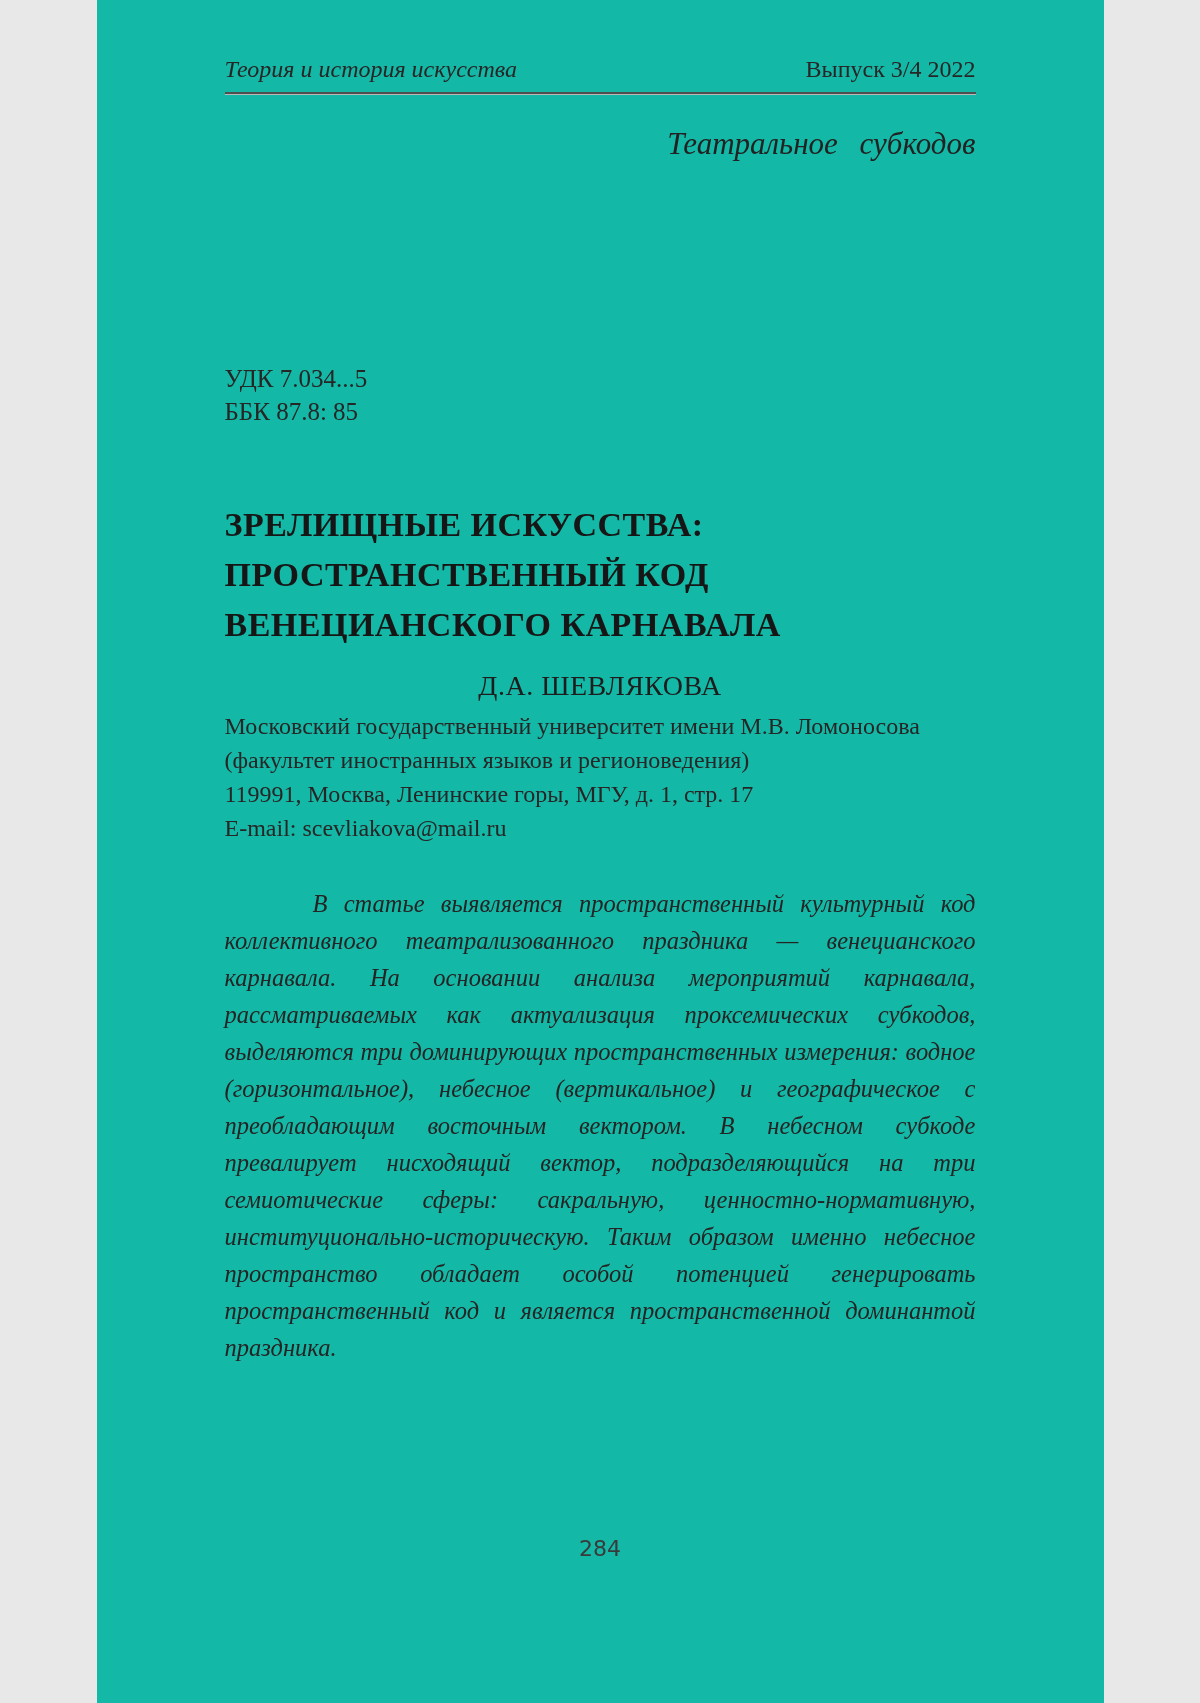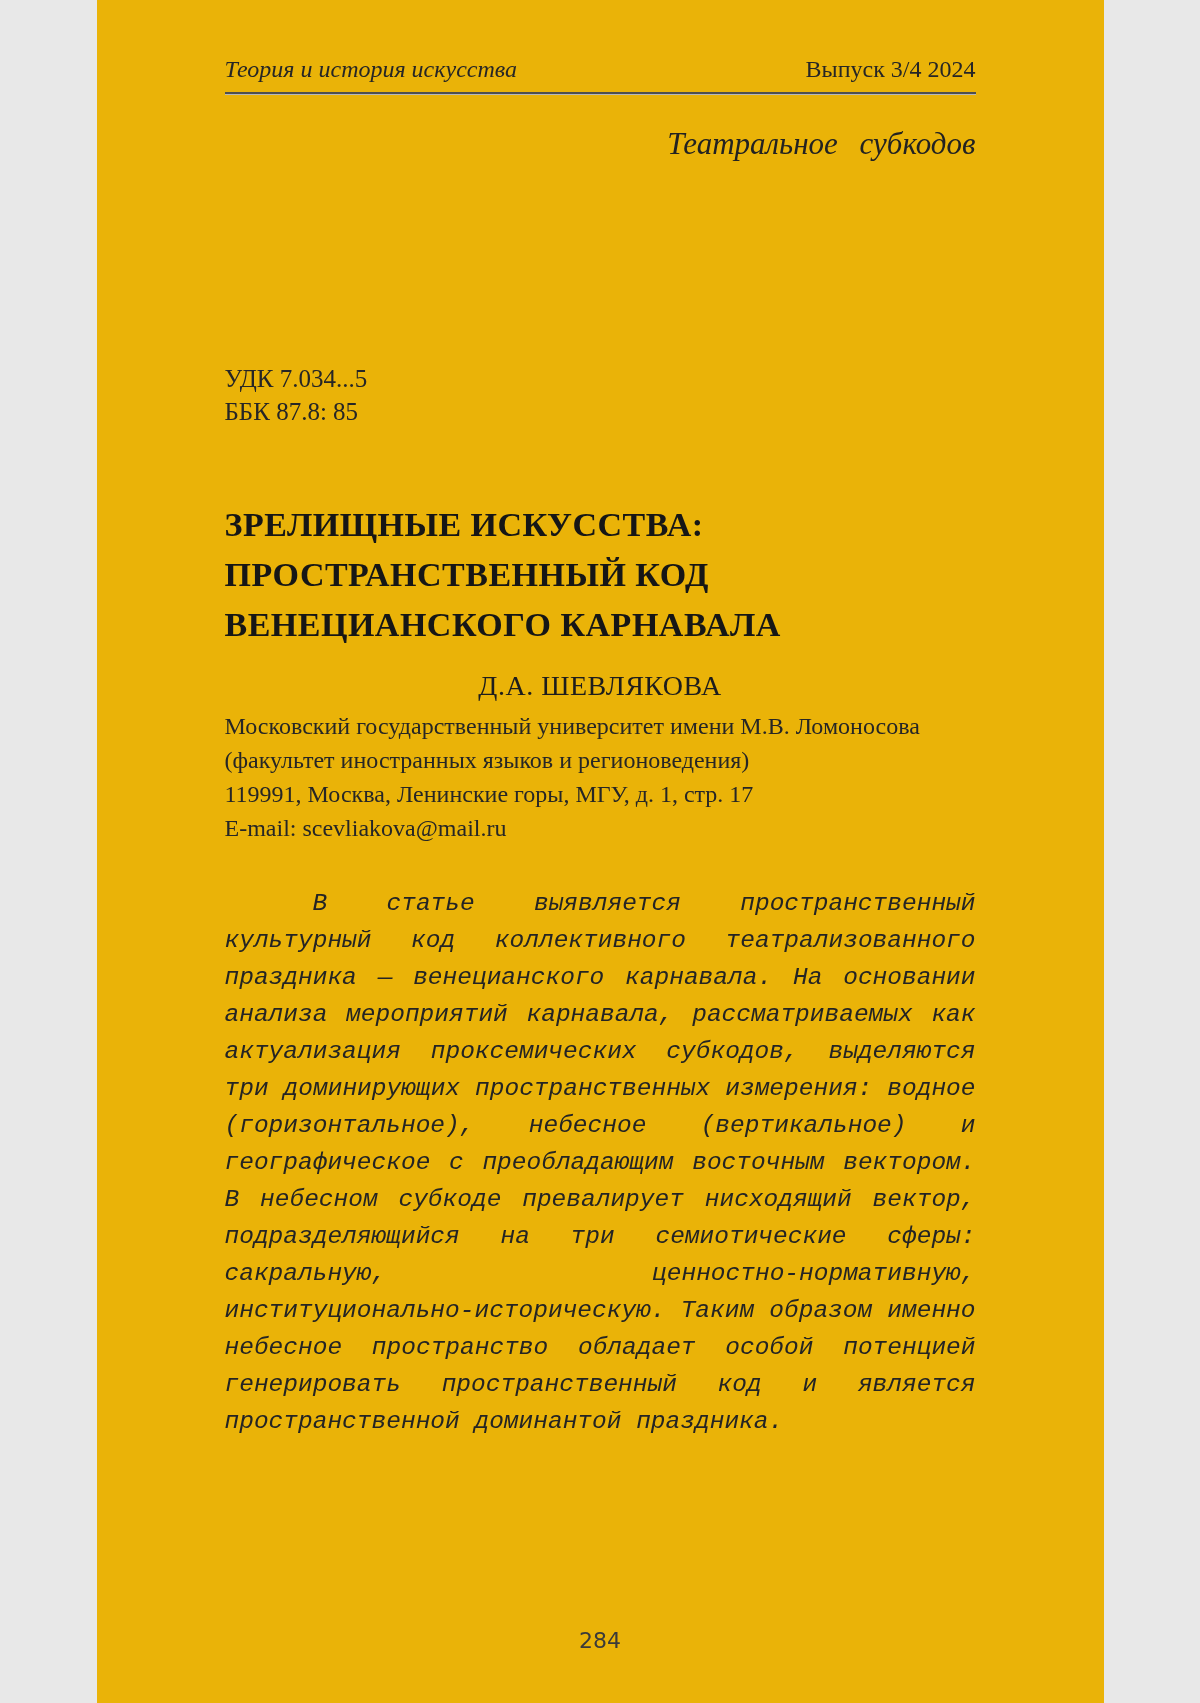--- a/index.html
+++ b/index.html
@@ -2,21 +2,21 @@
 <html lang="ru"><head>
 <meta charset="utf-8">
 <title>Journal page 284</title>
 <style>
   html, body { margin: 0; padding: 0; background: #e8e8e8; }
   .page {
     position: relative;
     width: 1007px;
     height: 1703px;
     margin: 0 auto;
-    background: #eab308;
+    background: #14b8a6;
     overflow: hidden;
     font-family: "Liberation Serif", serif;
     color: #262626;
   }
   .content { margin: 0 128px; }
 
   
   .running-header {
     display: flex;
     justify-content: space-between;
@@ -66,57 +66,57 @@
     letter-spacing: 0.5px;
     color: #1d1d1d;
   }
   .affiliation {
     margin-top: 7px;
     font-size: 24px;
     line-height: 34px;
   }
 
   
-  .abstract-block { margin-top: 40px; font-family: Liberation Mono, monospace; }
+  .abstract-block { margin-top: 40px; }
   .abstract-paragraph, .keywords-paragraph {
     margin: 0;
     font-size: 24.5px;
     line-height: 37px;
     text-align: justify;
     text-indent: 88px;
     font-style: italic;
     color: #242424;
   }
   .keywords-paragraph .kw-label {
     font-style: normal;
     font-weight: bold;
     color: #1d1d1d;
   }
 
   
   .page-footer {
     position: absolute;
-    top: 1628px;
+    top: 1536px;
     left: 0;
     width: 100%;
     text-align: center;
     font-family: "DejaVu Sans", sans-serif;
     font-size: 22px;
     color: #3a3a3a;
   }
 </style>
 </head>
 <body>
 
 <div class="page">
   <div class="content">
 
     <div class="running-header">
       <span class="left">Теория и история искусства</span>
-      <span class="right">Выпуск 3/4 2024</span>
+      <span class="right">Выпуск 3/4 2022</span>
     </div>
 
     <div class="section-heading">Театральное субкодов</div>
 
     <div class="udc-block">
       <div>УДК 7.034...5</div>
       <div>ББК 87.8: 85</div>
     </div>
 
     <h1 class="article-title" style="margin-bottom:0;">

